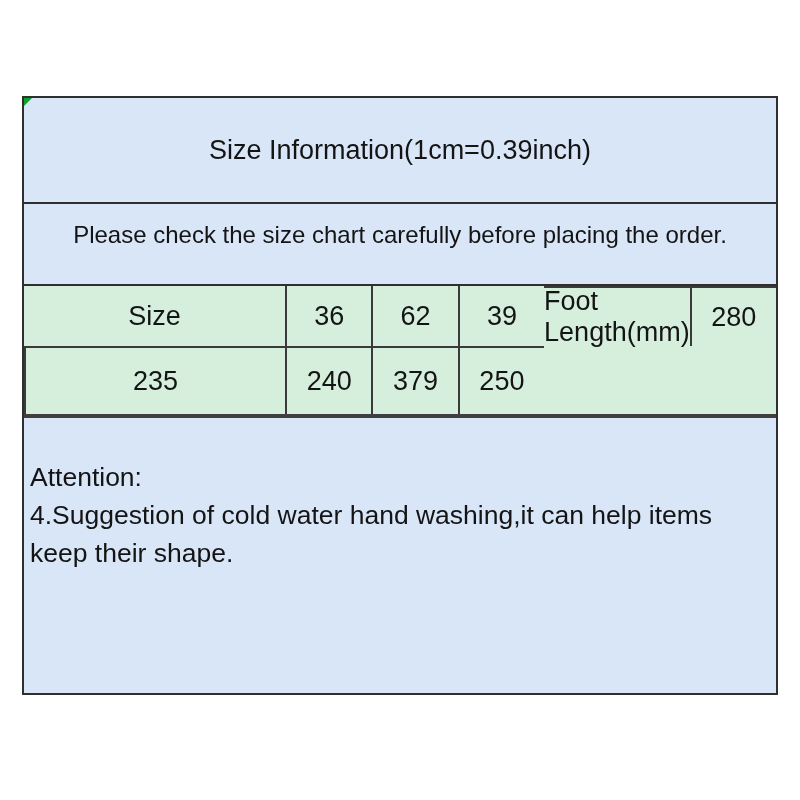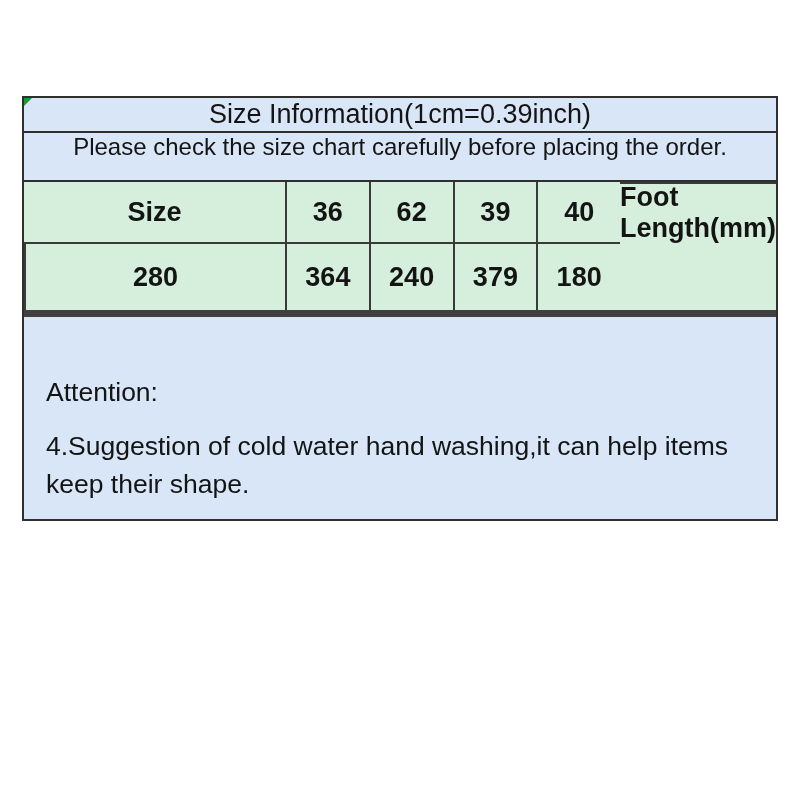--- a/index.html
+++ b/index.html
@@ -13,21 +13,21 @@
     height: 800px;
     font-family: "Liberation Sans", sans-serif;
     color: #141414;
     overflow: hidden;
   }
   .panel {
     position: absolute;
     left: 22px;
     top: 96px;
     width: 756px;
-    height: 425px;
+    height: 599px;
     box-sizing: border-box;
     border: 2px solid #2f2f2f;
     display: flex;
     flex-direction: column;
     background: #4c1d95;
   }
   .corner-mark {
     position: absolute;
     left: 0;
     top: 0;
@@ -46,78 +46,76 @@
     align-items: center;
     justify-content: center;
     font-size: 27px;
   }
   .note-row {
     height: 82px;
     box-sizing: border-box;
     border-bottom: 2px solid #2f2f2f;
     background: #d9e6f7;
     display: flex;
-    align-items: flex-end;
+    align-items: center;
     justify-content: center;
     padding-bottom: 19px;
     font-size: 24px;
   }
   .size-table {
     display: grid;
     grid-template-columns: 261px 1fr 1fr 1fr 1fr 1fr;
     grid-template-rows: 60px 68px;
     box-sizing: border-box;
-    border-bottom: 7px solid #404040;
+    border-bottom: 4px solid #404040;
     background: #d5efdc;
-    font-weight: bold;
   }
   .cell {
     box-sizing: border-box;
     display: flex;
     align-items: center;
     justify-content: center;
     font-size: 27px;
   }
   .cell.colsep { border-left: 2px solid #3a3a3a; }
   .cell.row2   { border-top: 2px solid #3a3a3a; }
   .attention {
     flex: 1;
     background: #d9e6f7;
     padding: 40px 0 0 6px;
     font-size: 26.5px;
     line-height: 38px;
   }
-  .attention p { margin: 16px; }
+  .attention p { margin: 0; }
 </style>
 </head>
 <body>
 
 <div class="panel">
   <div class="corner-mark"></div>
 
   <div class="title-row">
     <span>Size Information(1cm=0.39inch)</span>
   </div>
 
   <div class="note-row">
     <span>Please check the size chart carefully before placing the order.</span>
   </div>
 
   <div class="size-table">
     <div class="cell">Size</div>
     <div class="cell colsep">36</div>
     <div class="cell colsep">62</div>
     <div class="cell colsep">39</div>
-    <div class="cell colsep">40</div>
 
     <div class="cell row2">Foot Length(mm)</div>
     <div class="cell row2 colsep">280</div>
-    <div class="cell row2 colsep">364</div>
+    <div class="cell row2 colsep">235</div>
     <div class="cell row2 colsep">240</div>
     <div class="cell row2 colsep">379</div>
-    <div class="cell row2 colsep">180</div>
+    <div class="cell row2 colsep">250</div>
   </div>
 
   <div class="attention">
     <p>Attention:</p>
     <p>4.Suggestion of cold water hand washing,it can help items keep their shape.</p>
   </div>
 </div>
 
 </body></html>

